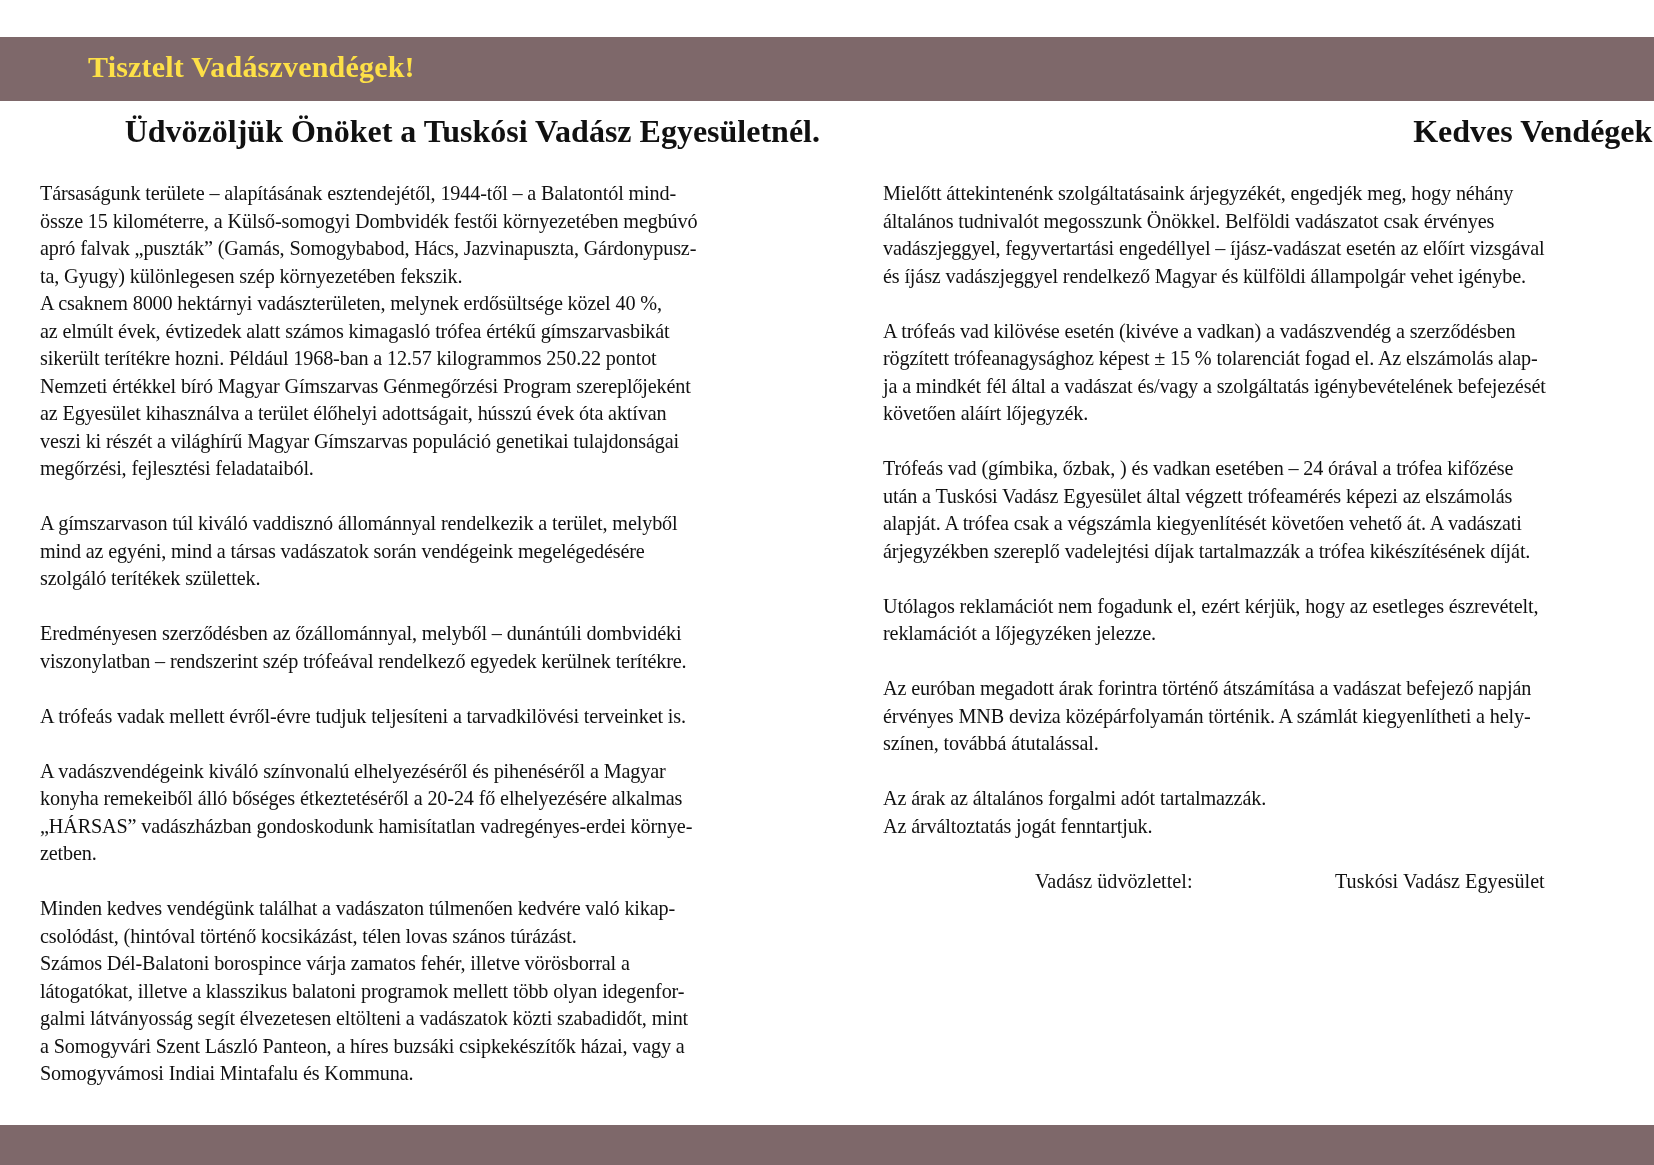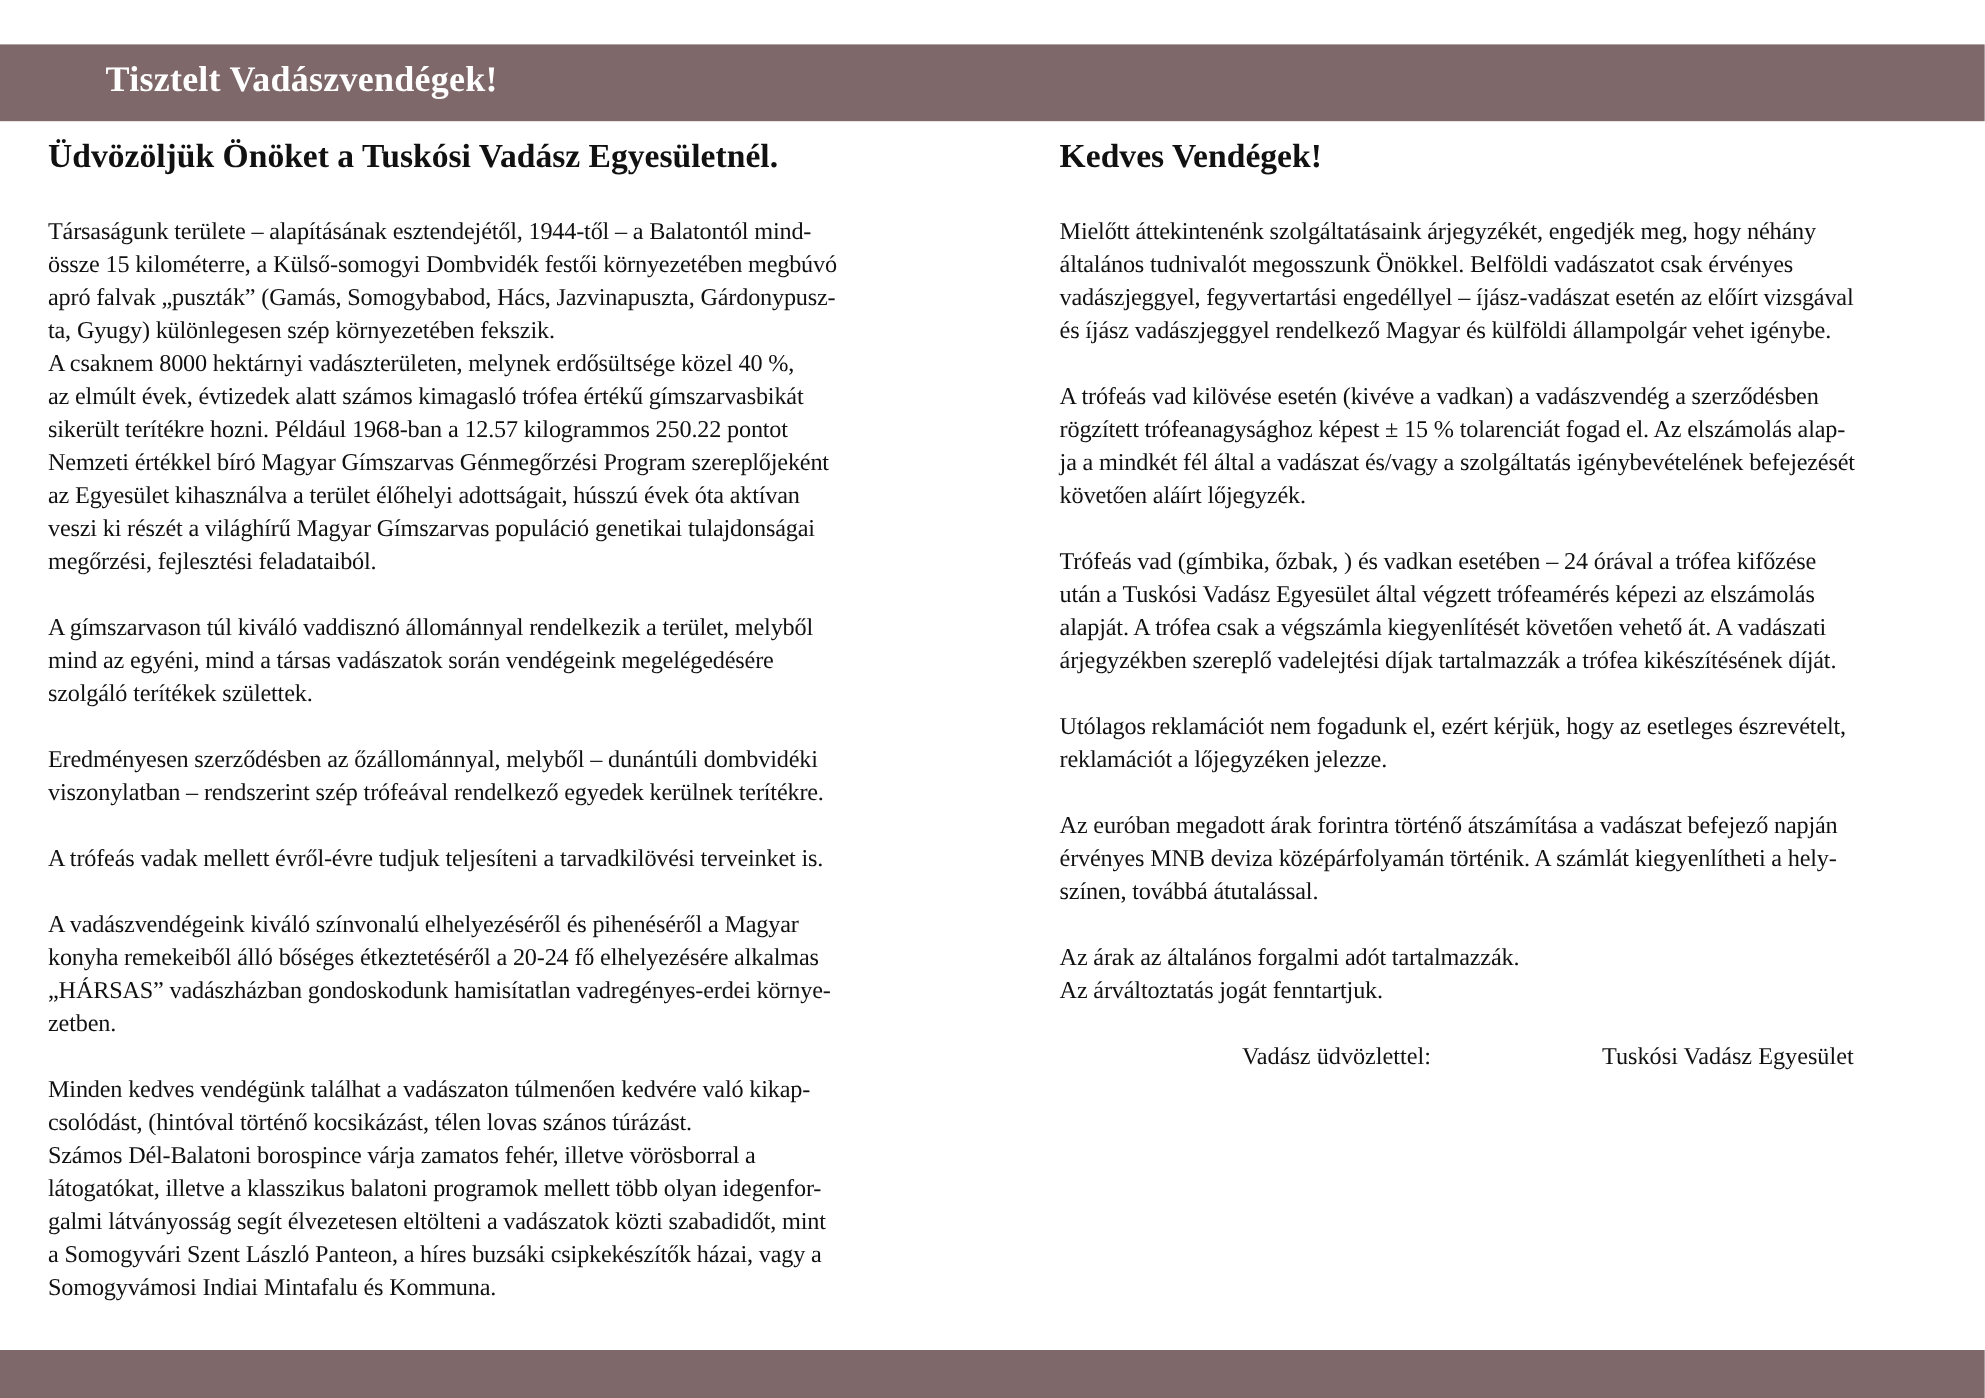--- a/index.html
+++ b/index.html
@@ -23,44 +23,45 @@
       height: 64px;
       background: #7e686a;
     }
     .top-band h1 {
       margin: 0;
       position: absolute;
       left: 88px;
       top: 13px;
       font-size: 30px;
       font-weight: bold;
-      color: #ffffff;
+      color: #fde047;
       letter-spacing: 0.2px;
       white-space: nowrap;
     }
     .bottom-band {
       position: absolute;
       left: 0;
       top: 1125px;
       width: 1654px;
       height: 40px;
       background: #7e686a;
     }
     .column {
       position: absolute;
       top: 115px;
     }
     .col-left { left: 40px; width: 780px; }
     .col-right { left: 883px; width: 780px; }
     .column h2 {
       margin: 0 0 33px 0;
-      font-size: 28px;
+      font-size: 32px;
       font-weight: bold;
       line-height: 32px;
       white-space: nowrap;
+      text-align: right;
     }
     .para {
       margin: 0 0 27.5px 0;
       font-size: 20.2px;
       line-height: 27.5px;
       letter-spacing: -0.15px;
     }
     .line {
       display: block;
       white-space: nowrap;

